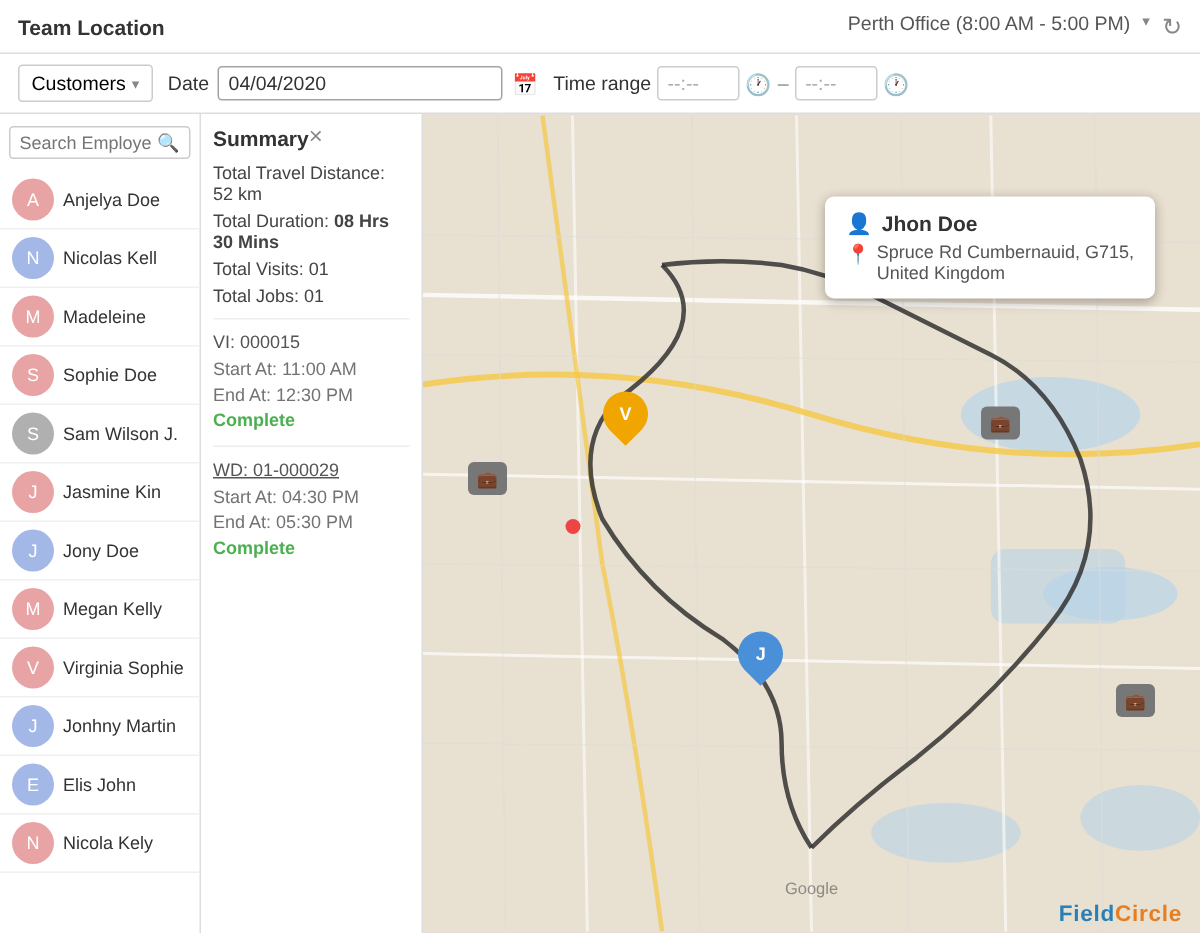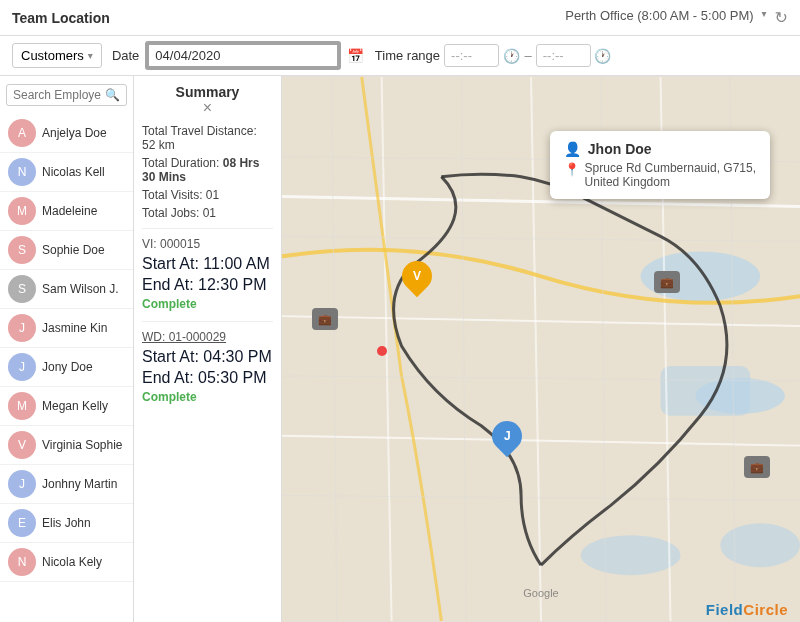--- a/index.html
+++ b/index.html
@@ -24,21 +24,21 @@
     .live-location-badge {
       background: #4a90d9; color: #fff; padding: 4px 10px;
       border-radius: 3px; font-size: 13px; font-weight: 500;
     }
     .customers-dropdown {
       display: flex; align-items: center; border: 1px solid #ccc;
       border-radius: 3px; padding: 4px 8px; background: #fff; gap: 4px; cursor: pointer; font-size: 13px;
     }
     .toolbar-date { display: flex; align-items: center; gap: 6px; font-size: 13px; color: #333; }
     .date-input {
-      border: 4px solid #a3a3a3; border-radius: 3px; padding: 3px 6px;
+      border: 1px solid #a3a3a3; border-radius: 3px; padding: 3px 6px;
       font-size: 13px; color: #333; background: #fff;
     }
     .cal-icon { color: #888; font-size: 14px; }
     .time-range { display: flex; align-items: center; gap: 4px; font-size: 13px; color: #333; }
     .time-input {
       border: 1px solid #ccc; border-radius: 3px; padding: 3px 6px;
       font-size: 13px; color: #aaa; width: 55px; background: #fff;
     }
     .time-sep { color: #888; }
     .clock-icon { color: #888; font-size: 14px; }
@@ -75,29 +75,28 @@
     .employee-name { font-size: 12px; color: #333; line-height: 1.2; }
 
     
     .summary-panel {
       width: 148px; background: #fff; border-right: 1px solid #ddd;
       padding: 8px; position: relative; overflow-y: auto;
     }
     .summary-header {
       display: flex; align-items: center; justify-content: flex-start;
       margin-bottom: 8px;
-      flex-direction: column;
     }
     .summary-title { font-size: 14px; font-weight: 600; color: #333; }
     .close-btn { color: #888; cursor: pointer; font-size: 16px; line-height: 1; }
     .summary-stat { font-size: 12px; color: #444; margin-bottom: 4px; }
     .summary-stat span { font-weight: 600; }
     .summary-divider { border: none; border-top: 1px solid #eee; margin: 8px 0; }
     .summary-visit-id { font-size: 12px; color: #555; margin-bottom: 4px; }
-    .summary-time { font-size: 16px; color: #0f172a; margin-bottom: 3px; }
+    .summary-time { font-size: 12px; color: #737373; margin-bottom: 3px; }
     .status-complete { font-size: 12px; color: #4caf50; font-weight: 600; margin-bottom: 10px; }
     .summary-wo-id { font-size: 12px; color: #555; margin-bottom: 4px; text-decoration: underline; }
 
     
     .map-area {
       flex: 1; position: relative; background: #e8e0d8; overflow: hidden;
     }
 
     
     .map-canvas {

